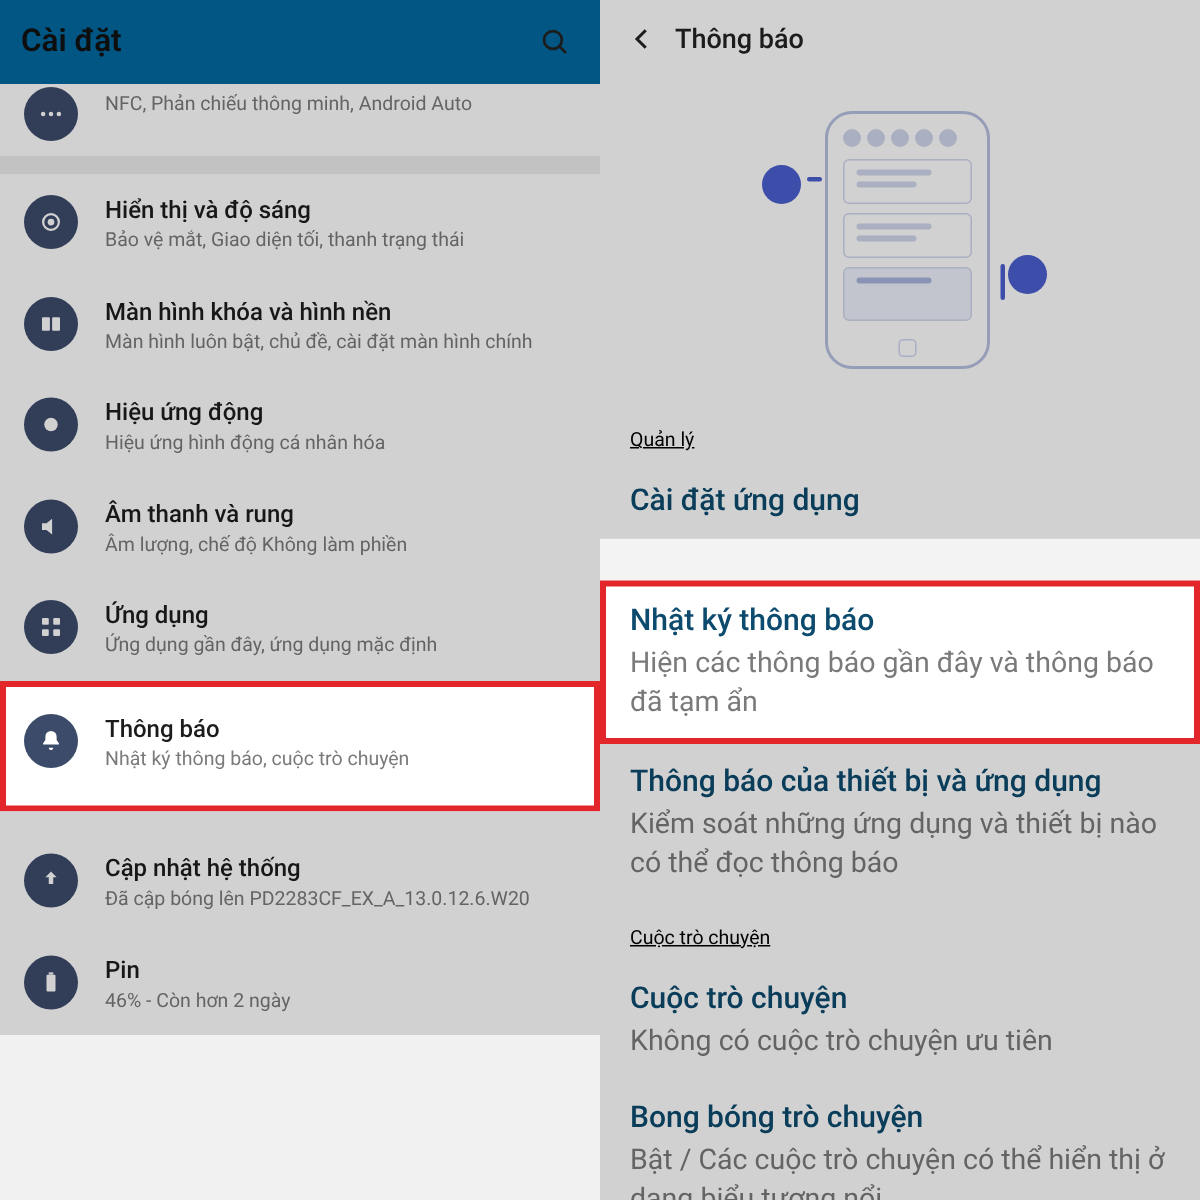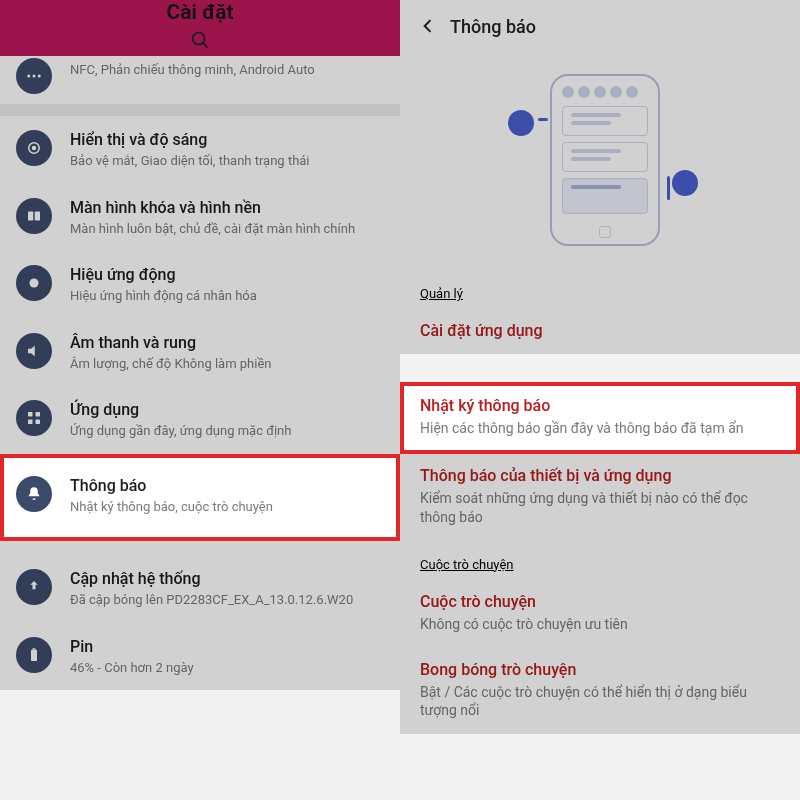--- a/index.html
+++ b/index.html
@@ -5,22 +5,21 @@
   * { box-sizing: border-box; margin: 0; padding: 0; }
   html, body { width: 800px; height: 800px; overflow: hidden; font-family: -apple-system, Roboto, "Segoe UI", Arial, sans-serif; background: #fff; }
   .viewport { display: flex; width: 800px; height: 800px; }
   .left, .right { width: 400px; height: 800px; position: relative; overflow: hidden; }
   .left { background: #f1f1f1; }
   .right { background: #f3f3f3; }
   
   .dim { filter: brightness(0.82); background:#fff; }
   .header {
     height: 56px; display: flex; align-items: center; padding: 0 14px;
-    background: #be185d;
-    flex-direction: column;
+    background: #0369a1;
   }
   .header .title { font-size: 21px; font-weight: 600; color: #111; flex: 1; }
   .icon-btn { width: 32px; height: 32px; display: flex; align-items: center; justify-content: center; cursor: pointer; }
   .row {
     display: flex; align-items: flex-start; padding: 14px 16px 14px 16px; background:#fff;
   }
   .row .ico {
     width: 36px; height: 36px; border-radius: 50%; background: #3d4b6b; flex: 0 0 36px;
     margin-right: 18px; display:flex; align-items:center; justify-content:center; color:#fff;
   }
@@ -52,22 +51,22 @@
   .phone .line2{ top:14px; width:40px;}
   .phone .dot{ position:absolute; bottom:6px; left:50%; width:12px; height:12px; margin-left:-6px; border:1px solid #cfd5ec; border-radius:3px;}
   .big-dot { position:absolute; width:26px;height:26px;border-radius:50%; background:#4a5ecf;}
   .big-dot.l{ left:18px; top:40px;}
   .big-dot.r{ right:12px; top:100px;}
   .stick{ position:absolute; background:#4a5ecf; border-radius:2px;}
   .stick.l{ left:48px; top:48px; width:10px; height:3px;}
   .stick.r{ right:40px; top:106px; width:3px; height:24px;}
   .section-label { font-size: 13px; color:#000000; padding: 16px 20px 8px; background:#fff;text-decoration:underline; }
   .r-item { padding: 12px 20px 14px; background:#fff; cursor:pointer;}
-  .r-item .r1 { font-size: 16px; color:#b91c1c; font-weight:500;}
-  .r-item .r2 { font-size: 14px; color:#7a7a7a; margin-top:4px; line-height:1.35;}
+  .r-item .r1 { font-size: 20px; color:#0c4a6e; font-weight:500;}
+  .r-item .r2 { font-size: 19px; color:#7a7a7a; margin-top:4px; line-height:1.35;}
   .r-hl { position:relative; background:#fff;margin-top:28px;}
   .r-hl::after{ content:""; position:absolute; inset:0; border:4px solid #e3262a; pointer-events:none;}
   svg { display:block; }
 </style>
 </head>
 <body>
 
 <div class="viewport">
 
   <div class="left">

